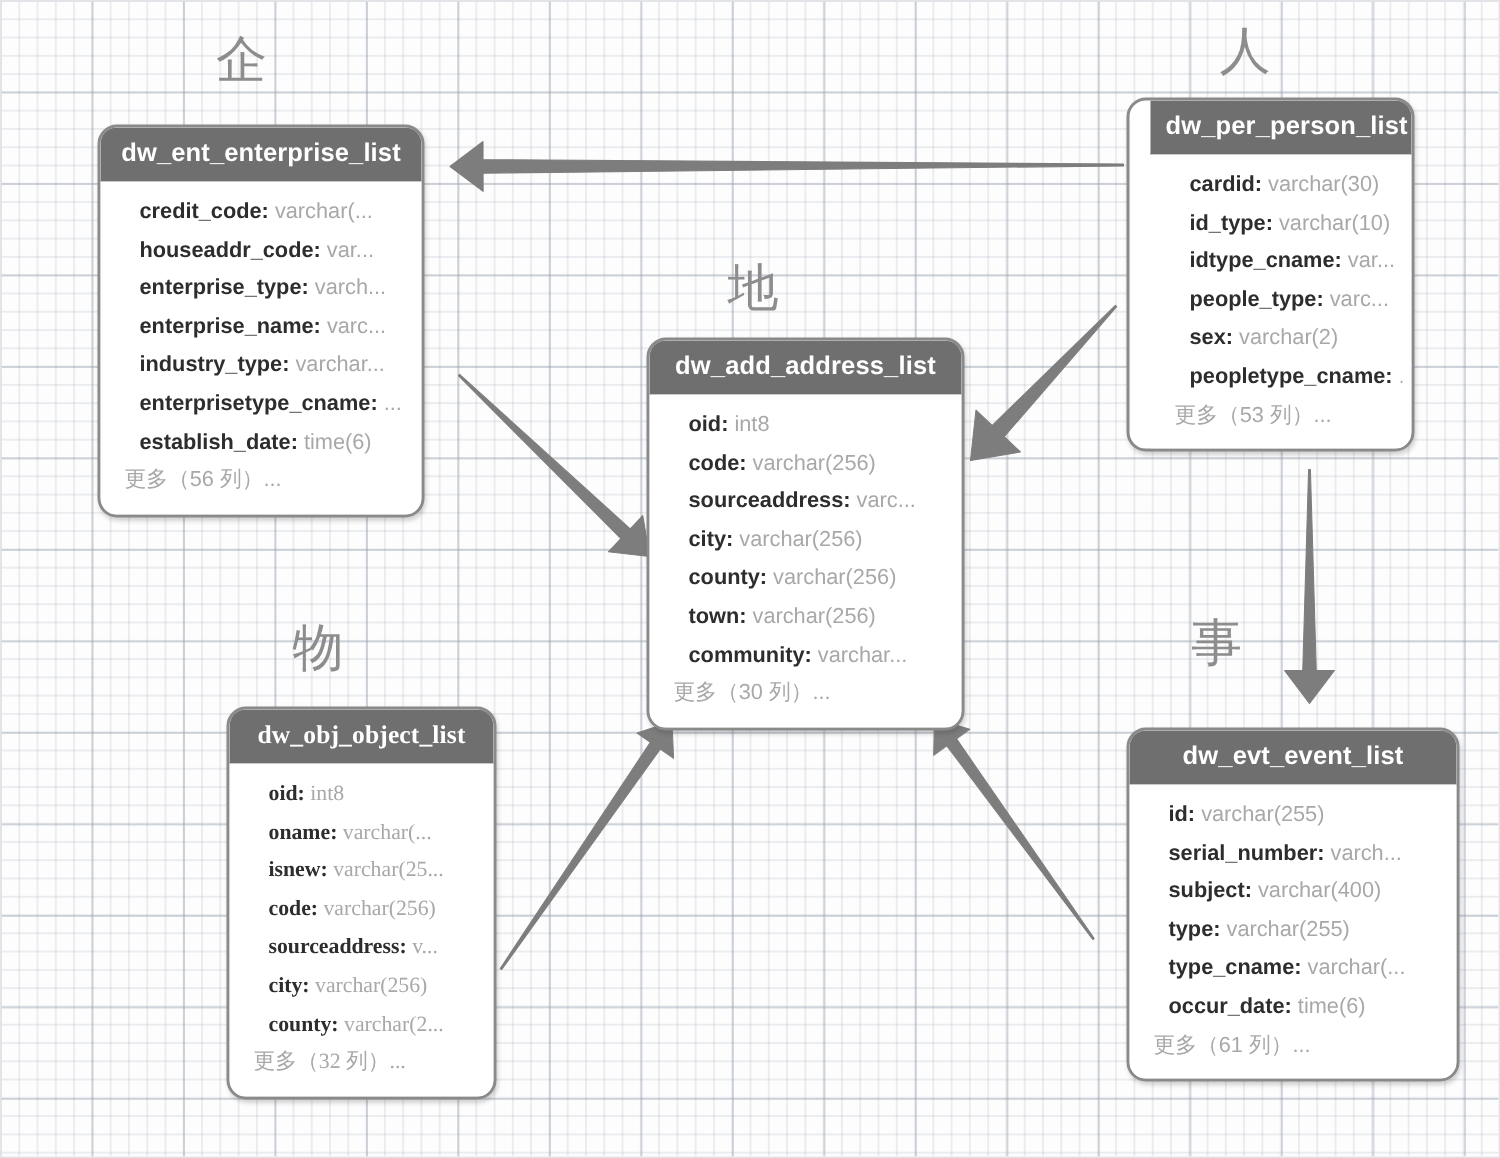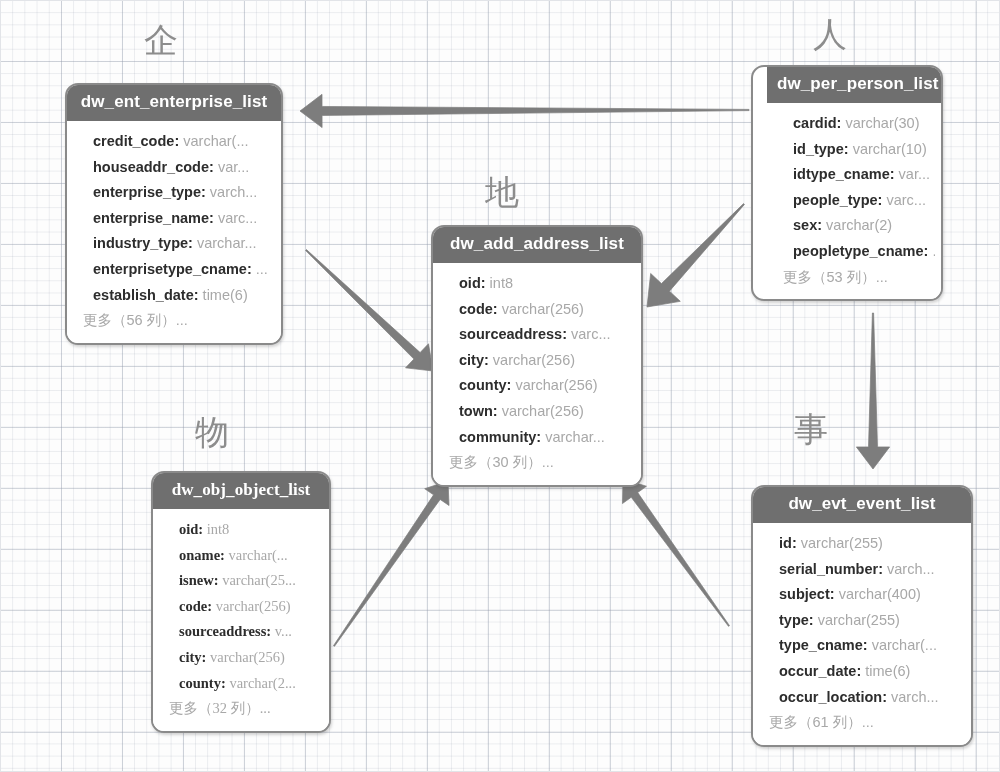--- a/index.html
+++ b/index.html
@@ -180,19 +180,18 @@
       </div>
       <div class="entity" style="left: 750px; top: 472px; width: 222px; margin-top: 12px;">
         <div class="entity-header">dw_evt_event_list</div>
         <div class="entity-fields">
           <div class="field-row"><span class="field-name">id</span><span class="field-sep">: </span><span class="field-type">varchar(255)</span></div>
           <div class="field-row"><span class="field-name">serial_number</span><span class="field-sep">: </span><span class="field-type">varch...</span></div>
           <div class="field-row"><span class="field-name">subject</span><span class="field-sep">: </span><span class="field-type">varchar(400)</span></div>
           <div class="field-row"><span class="field-name">type</span><span class="field-sep">: </span><span class="field-type">varchar(255)</span></div>
           <div class="field-row"><span class="field-name">type_cname</span><span class="field-sep">: </span><span class="field-type">varchar(...</span></div>
           <div class="field-row"><span class="field-name">occur_date</span><span class="field-sep">: </span><span class="field-type">time(6)</span></div>
-          <div class="field-row"><span class="field-name">occur_location</span><span class="field-sep">: </span><span class="field-type">varch...</span></div>
           <div class="more-row">更多（61 列）...</div>
         </div>
       </div>
     </div>
 
 </div>
 
 </body></html>

